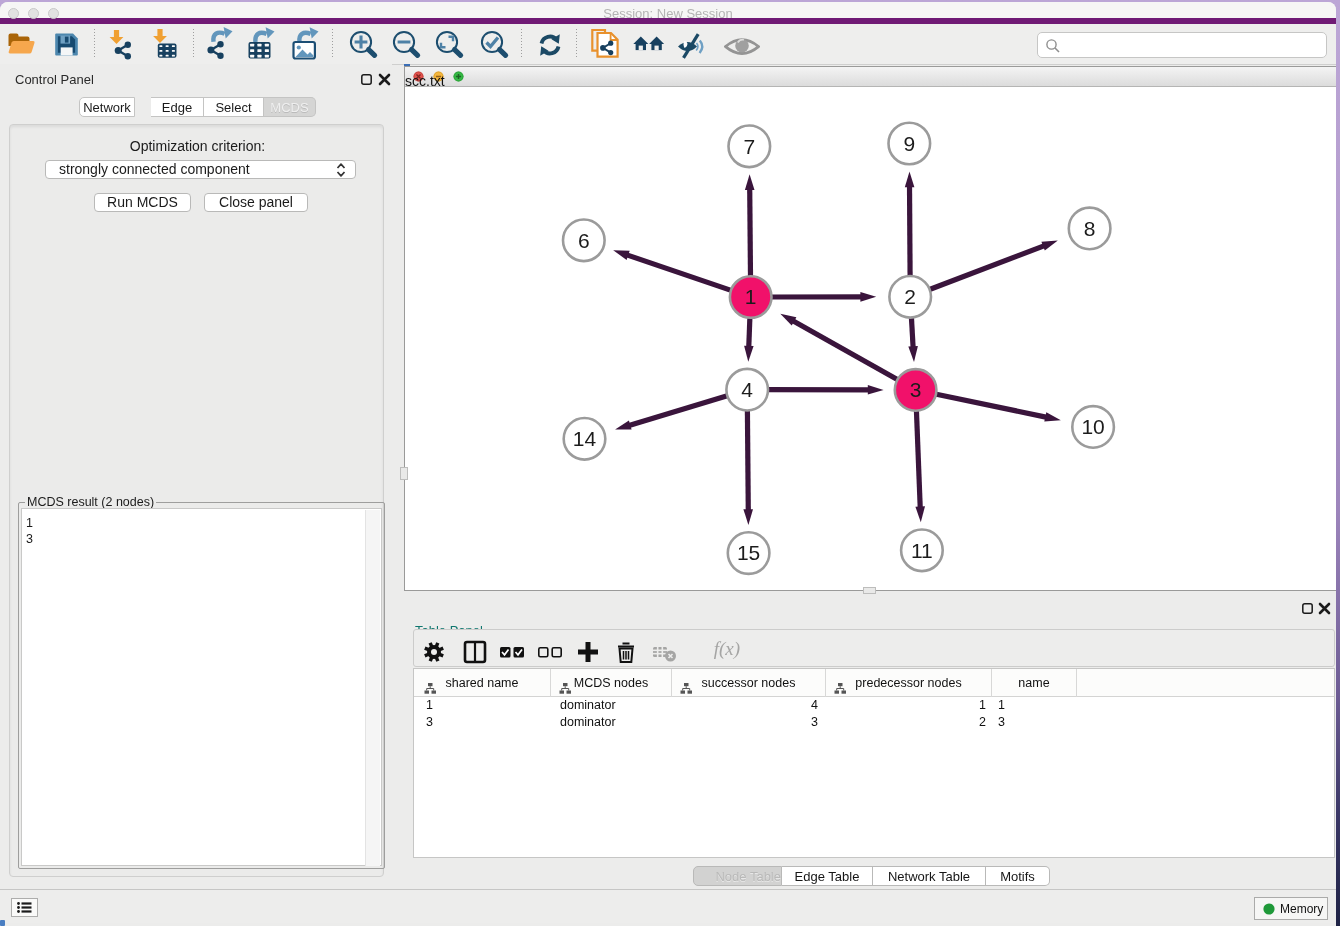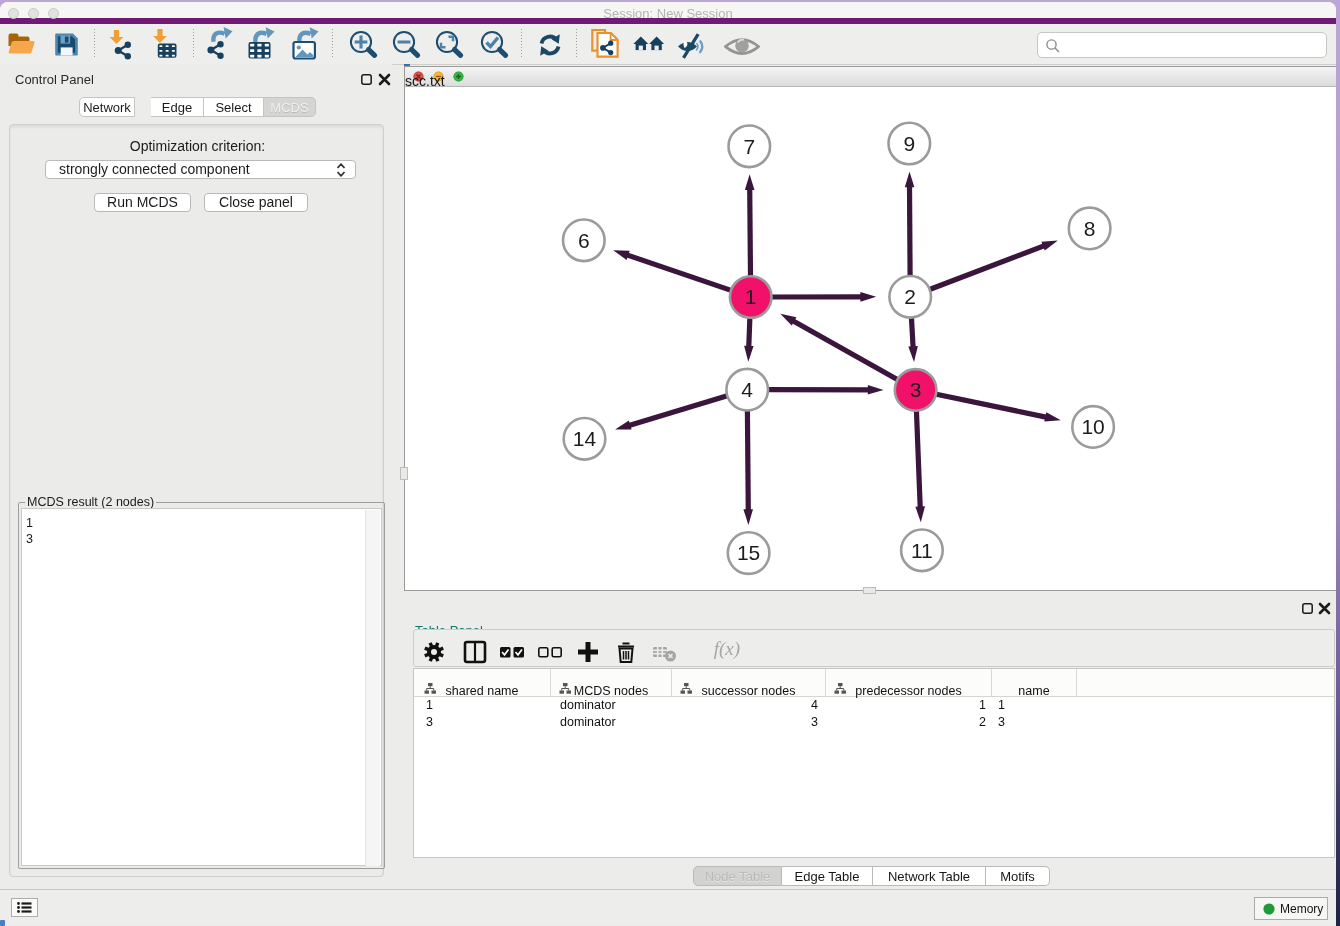--- a/index.html
+++ b/index.html
@@ -36,21 +36,21 @@
 #nf-title { position:absolute; left:0; top:0; width:931px; height:20px;
   background:linear-gradient(180deg,#F4F4F4 0%,#E9E9E9 45%,#DCDCDC 100%); border-bottom:1px solid #B5B5B4; }
 #nf-name { position:absolute; left:0; top:6px; width:931px; text-align:left; font-size:14px; color:#111; }
 .gem { position:absolute; top:3.5px; width:11px; height:11px; border-radius:50%; }
 
 #tpanel { position:absolute; left:404px; top:593px; width:932px; height:295px; background:#ECECEB; }
 #tp-title { position:absolute; left:11px; top:6px; font-size:13px; color:#0f766e;margin-top:22px; }
 #tp-toolbar { position:absolute; left:9px; top:34px; width:922px; height:38px; background:#EDEDEC; border:1px solid #CCCCCB; border-radius:3px; }
 #tp-table { position:absolute; left:9px; top:73px; width:922px; height:190px; background:#FFFFFF; border:1px solid #C6C6C5; }
 #th { position:absolute; left:0; top:0; width:920px; height:28px; background:#FCFCFB; border-bottom:1px solid #D4D4D3; }
-.thc { position:absolute; top:0; height:28px; border-right:1px solid #D8D8D7; font-size:12.5px; color:#111; text-align:center; line-height:13px; padding-top:16px; }
+.thc { position:absolute; top:0; height:28px; border-right:1px solid #D8D8D7; font-size:12.5px; color:#111; text-align:center; line-height:13px; padding-top:8px; }
 .trow { position:absolute; left:0; width:916px; height:17px; font-size:12.5px; color:#111; }
 .td { position:absolute; top:1px; }
 
 .seg { position:absolute; top:0; height:20px; background:#FFFFFF; border:1px solid #B9B9B8; border-left:none;
   font-size:13px; color:#161616; text-align:center; line-height:19px; }
 
 #statusbar { position:absolute; left:0; top:887px; width:1336px; height:34px; background:#EDEDEC; border-top:1px solid #C6C6C5; }
 #memBtn { position:absolute; left:1254px; top:7px; width:74px; height:23px; background:#F6F6F5; border:1px solid #ABABAA; font-size:12px; color:#111; }
 svg { display:block; }
 svg text { font-family:"Liberation Sans",sans-serif; }
@@ -404,21 +404,21 @@
           <span class="td" style="left:584px;">1</span>
       </div>
       <div class="trow" style="top:44.5px;">
         <span class="td" style="left:12px;">3</span>
           <span class="td" style="left:146px;">dominator</span>
           <span class="td" style="left:388px;width:16px;text-align:right;">3</span>
           <span class="td" style="left:556px;width:16px;text-align:right;">2</span>
           <span class="td" style="left:584px;">3</span>
       </div>
     </div>
-    <div class="seg" style="left:289px;top:271px;width:89px;border-left:1px solid #B9B9B8;border-radius:5px 0 0 5px;background:#D2D2D1;color:#B9B9B8;text-shadow:0 1px 0 #e8e8e8;">Node Table</div>
+    <div class="seg" style="left:289px;top:271px;width:89px;border-left:1px solid #B9B9B8;border-radius:5px 0 0 5px;background:#D2D2D1;color:#B9B9B8;text-shadow:0 1px 0 #e8e8e8;text-align:right;">Node Table</div>
     <div class="seg" style="left:378px;top:271px;width:91px;">Edge Table</div>
     <div class="seg" style="left:469px;top:271px;width:113px;">Network Table</div>
     <div class="seg" style="left:582px;top:271px;width:64px;border-radius:0 5px 5px 0;">Motifs</div>
   </div>
   <div id="statusbar">
     <div style="position:absolute;left:11px;top:8px;width:27px;height:19px;background:#FAFAF9;border:1px solid #ADADAC;">
       <svg width="15" height="11" style="position:absolute;left:5px;top:3px;" viewBox="0 0 15 11">
           <circle cx="1.5" cy="1.5" r="1.4" fill="#1B1B1B"></circle>
           <circle cx="1.5" cy="5.5" r="1.4" fill="#1B1B1B"></circle>
           <circle cx="1.5" cy="9.5" r="1.4" fill="#1B1B1B"></circle>

